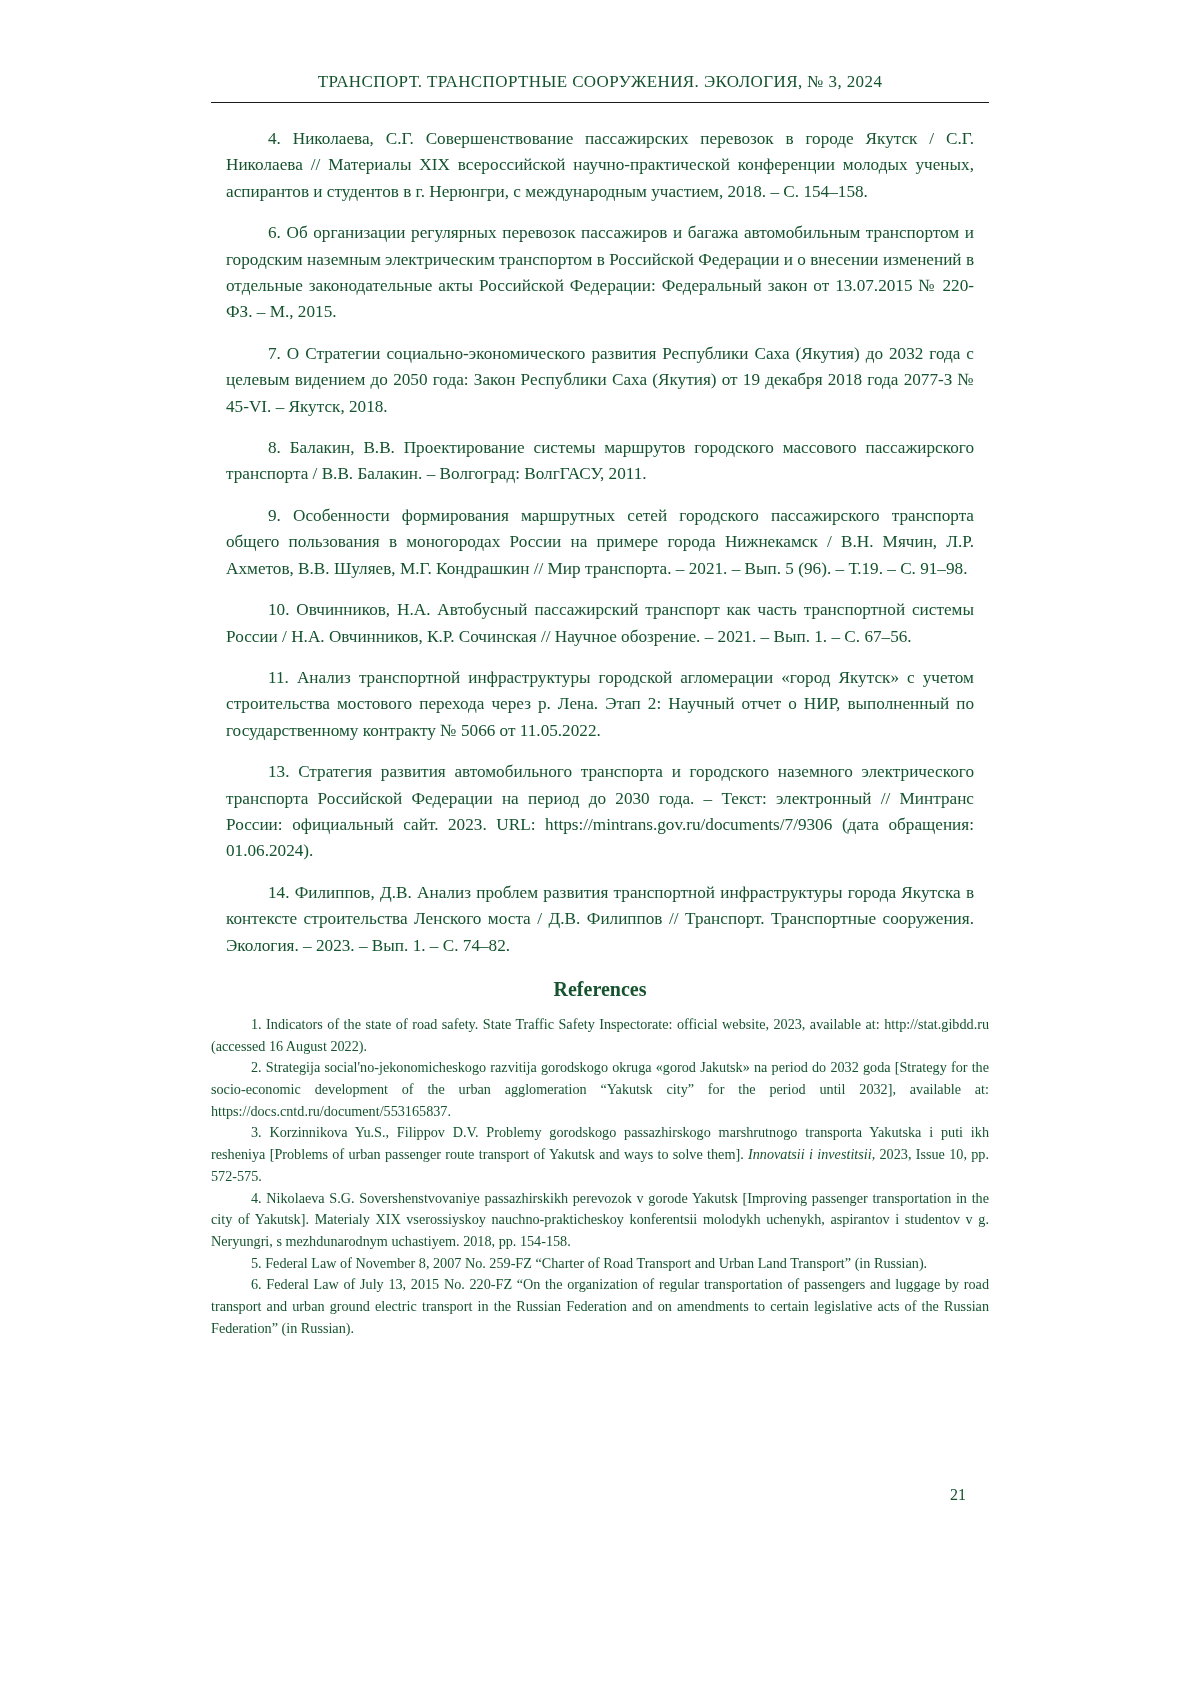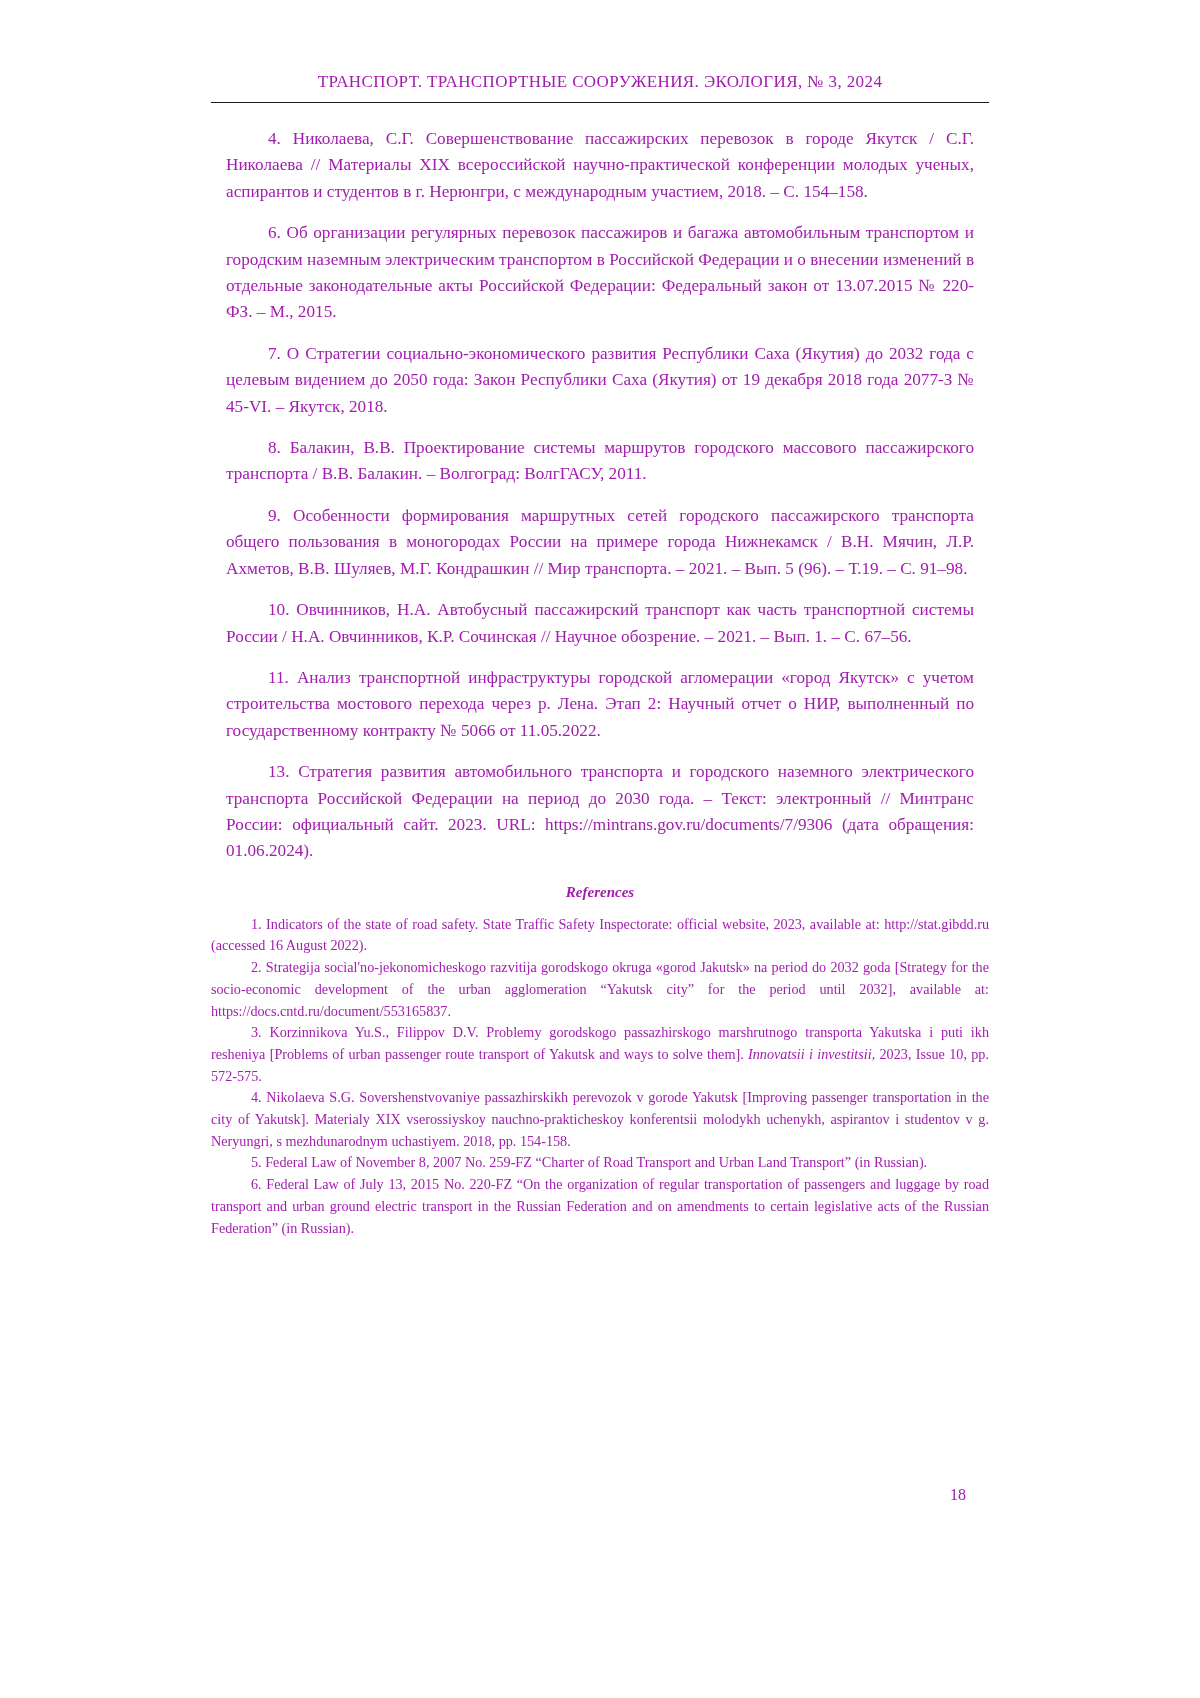--- a/index.html
+++ b/index.html
@@ -9,21 +9,21 @@
   }
   .page {
     position: relative;
     width: 1072px;
     height: 1698px;
     margin: 0 auto;
     background: #ffffff;
     box-sizing: border-box;
     padding: 72px 147px 0 147px;
     font-family: "Liberation Serif", "DejaVu Serif", serif;
-    color: #a21caf;
+    color: #14532d;
     overflow: hidden;
   }
   .running-head {
     text-align: center;
   }
   .journal-title {
     font-size: 17px;
     letter-spacing: 0.4px;
     white-space: nowrap;
   }
@@ -36,24 +36,23 @@
     font-size: 17.2px;
     line-height: 26.4px;
     text-align: justify;
   }
   .para-ru {
     margin: 15px;
     text-indent: 42px;
   }
   .refs-heading {
     text-align: center;
-    font-size: 15px;
+    font-size: 20px;
     font-weight: bold;
     margin: 19px 0 13px 0;
-    font-style: italic;
   }
   .body-en {
     font-size: 14.2px;
     line-height: 21.7px;
     text-align: justify;
   }
   .para-en {
     margin: 0;
     text-indent: 40px;
   }
@@ -77,28 +76,29 @@
 
   <div class="body-ru">
       <p class="para-ru"><span>4. Николаева, С.Г. Совершенствование пассажирских перевозок в городе Якутск / С.Г. Николаева // Материалы XIX всероссийской научно-практической конференции молодых ученых, аспирантов и студентов в г. Нерюнгри, с международным участием, 2018. – С. 154–158.</span></p>
       <p class="para-ru"><span>6. Об организации регулярных перевозок пассажиров и багажа автомобильным транспортом и городским наземным электрическим транспортом в Российской Федерации и о внесении изменений в отдельные законодательные акты Российской Федерации: Федеральный закон от 13.07.2015 № 220-ФЗ. – М., 2015.</span></p>
       <p class="para-ru"><span>7. О Стратегии социально-экономического развития Республики Саха (Якутия) до 2032 года с целевым видением до 2050 года: Закон Республики Саха (Якутия) от 19 декабря 2018 года 2077-З № 45-VI. – Якутск, 2018.</span></p>
       <p class="para-ru"><span>8. Балакин, В.В. Проектирование системы маршрутов городского массового пассажирского транспорта / В.В. Балакин. – Волгоград: ВолгГАСУ, 2011.</span></p>
       <p class="para-ru"><span>9. Особенности формирования маршрутных сетей городского пассажирского транспорта общего пользования в моногородах России на примере города Нижнекамск / В.Н. Мячин, Л.Р. Ахметов, В.В. Шуляев, М.Г. Кондрашкин // Мир транспорта. – 2021. – Вып. 5 (96). – Т.19. – С. 91–98.</span></p>
       <p class="para-ru"><span>10. Овчинников, Н.А. Автобусный пассажирский транспорт как часть транспортной системы России / Н.А. Овчинников, К.Р. Сочинская // Научное обозрение. – 2021. – Вып. 1. – С. 67–56.</span></p>
       <p class="para-ru"><span>11. Анализ транспортной инфраструктуры городской агломерации «город Якутск» с учетом строительства мостового перехода через р. Лена. Этап 2: Научный отчет о НИР, выполненный по государственному контракту № 5066 от 11.05.2022.</span></p>
       <p class="para-ru"><span>13. Стратегия развития автомобильного транспорта и городского наземного электрического транспорта Российской Федерации на период до 2030 года. – Текст: электронный // Минтранс России: официальный сайт. 2023. URL: https://mintrans.gov.ru/documents/7/9306 (дата обращения: 01.06.2024).</span></p>
+      <p class="para-ru"><span>14. Филиппов, Д.В. Анализ проблем развития транспортной инфраструктуры города Якутска в контексте строительства Ленского моста / Д.В. Филиппов // Транспорт. Транспортные сооружения. Экология. – 2023. – Вып. 1. – С. 74–82.</span></p>
     </div>
 
   <div class="refs-heading">References</div>
 
   <div class="body-en">
       <p class="para-en"><span>1. Indicators of the state of road safety. State Traffic Safety Inspectorate: official website, 2023, available at: http://stat.gibdd.ru (accessed 16 August 2022).</span></p>
       <p class="para-en"><span>2. Strategija social'no-jekonomicheskogo razvitija gorodskogo okruga «gorod Jakutsk» na period do 2032 goda [Strategy for the socio-economic development of the urban agglomeration “Yakutsk city” for the period until 2032], available at: https://docs.cntd.ru/document/553165837.</span></p>
       <p class="para-en"><span>3. Korzinnikova Yu.S., Filippov D.V. Problemy gorodskogo passazhirskogo marshrutnogo transporta Yakutska i puti ikh resheniya [Problems of urban passenger route transport of Yakutsk and ways to solve them]. </span><span class="ital">Innovatsii i investitsii,</span><span> 2023, Issue 10, pp. 572-575.</span></p>
       <p class="para-en"><span>4. Nikolaeva S.G. Sovershenstvovaniye passazhirskikh perevozok v gorode Yakutsk [Improving passenger transportation in the city of Yakutsk]. Materialy XIX vserossiyskoy nauchno-prakticheskoy konferentsii molodykh uchenykh, aspirantov i studentov v g. Neryungri, s mezhdunarodnym uchastiyem. 2018, pp. 154-158.</span></p>
       <p class="para-en"><span>5. Federal Law of November 8, 2007 No. 259-FZ “Charter of Road Transport and Urban Land Transport” (in Russian).</span></p>
       <p class="para-en"><span>6. Federal Law of July 13, 2015 No. 220-FZ “On the organization of regular transportation of passengers and luggage by road transport and urban ground electric transport in the Russian Federation and on amendments to certain legislative acts of the Russian Federation” (in Russian).</span></p>
     </div>
 
-  <div class="page-number">18</div>
+  <div class="page-number">21</div>
 
 </div>
 
 </body></html>

